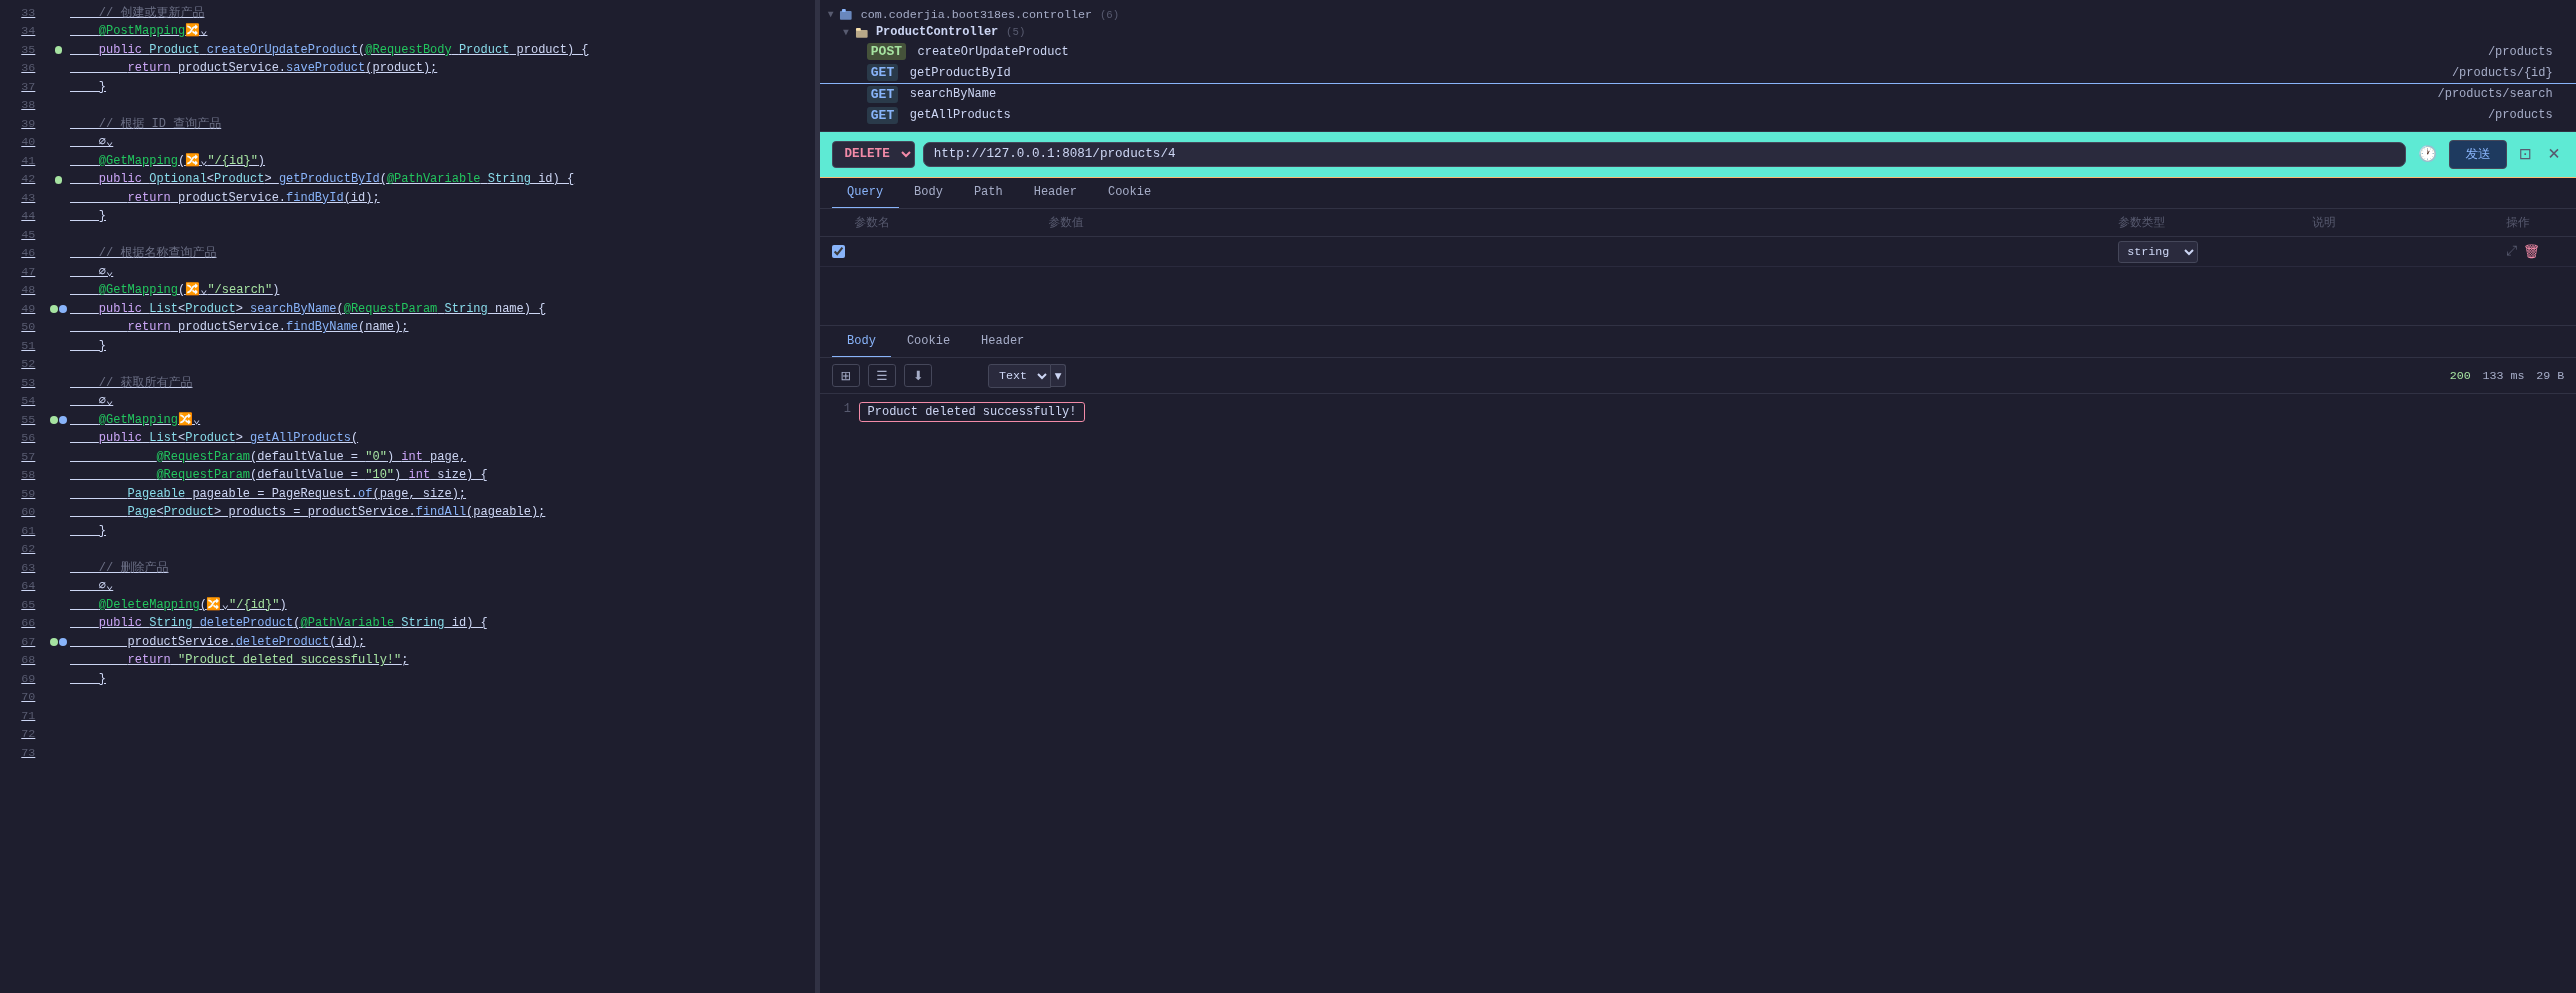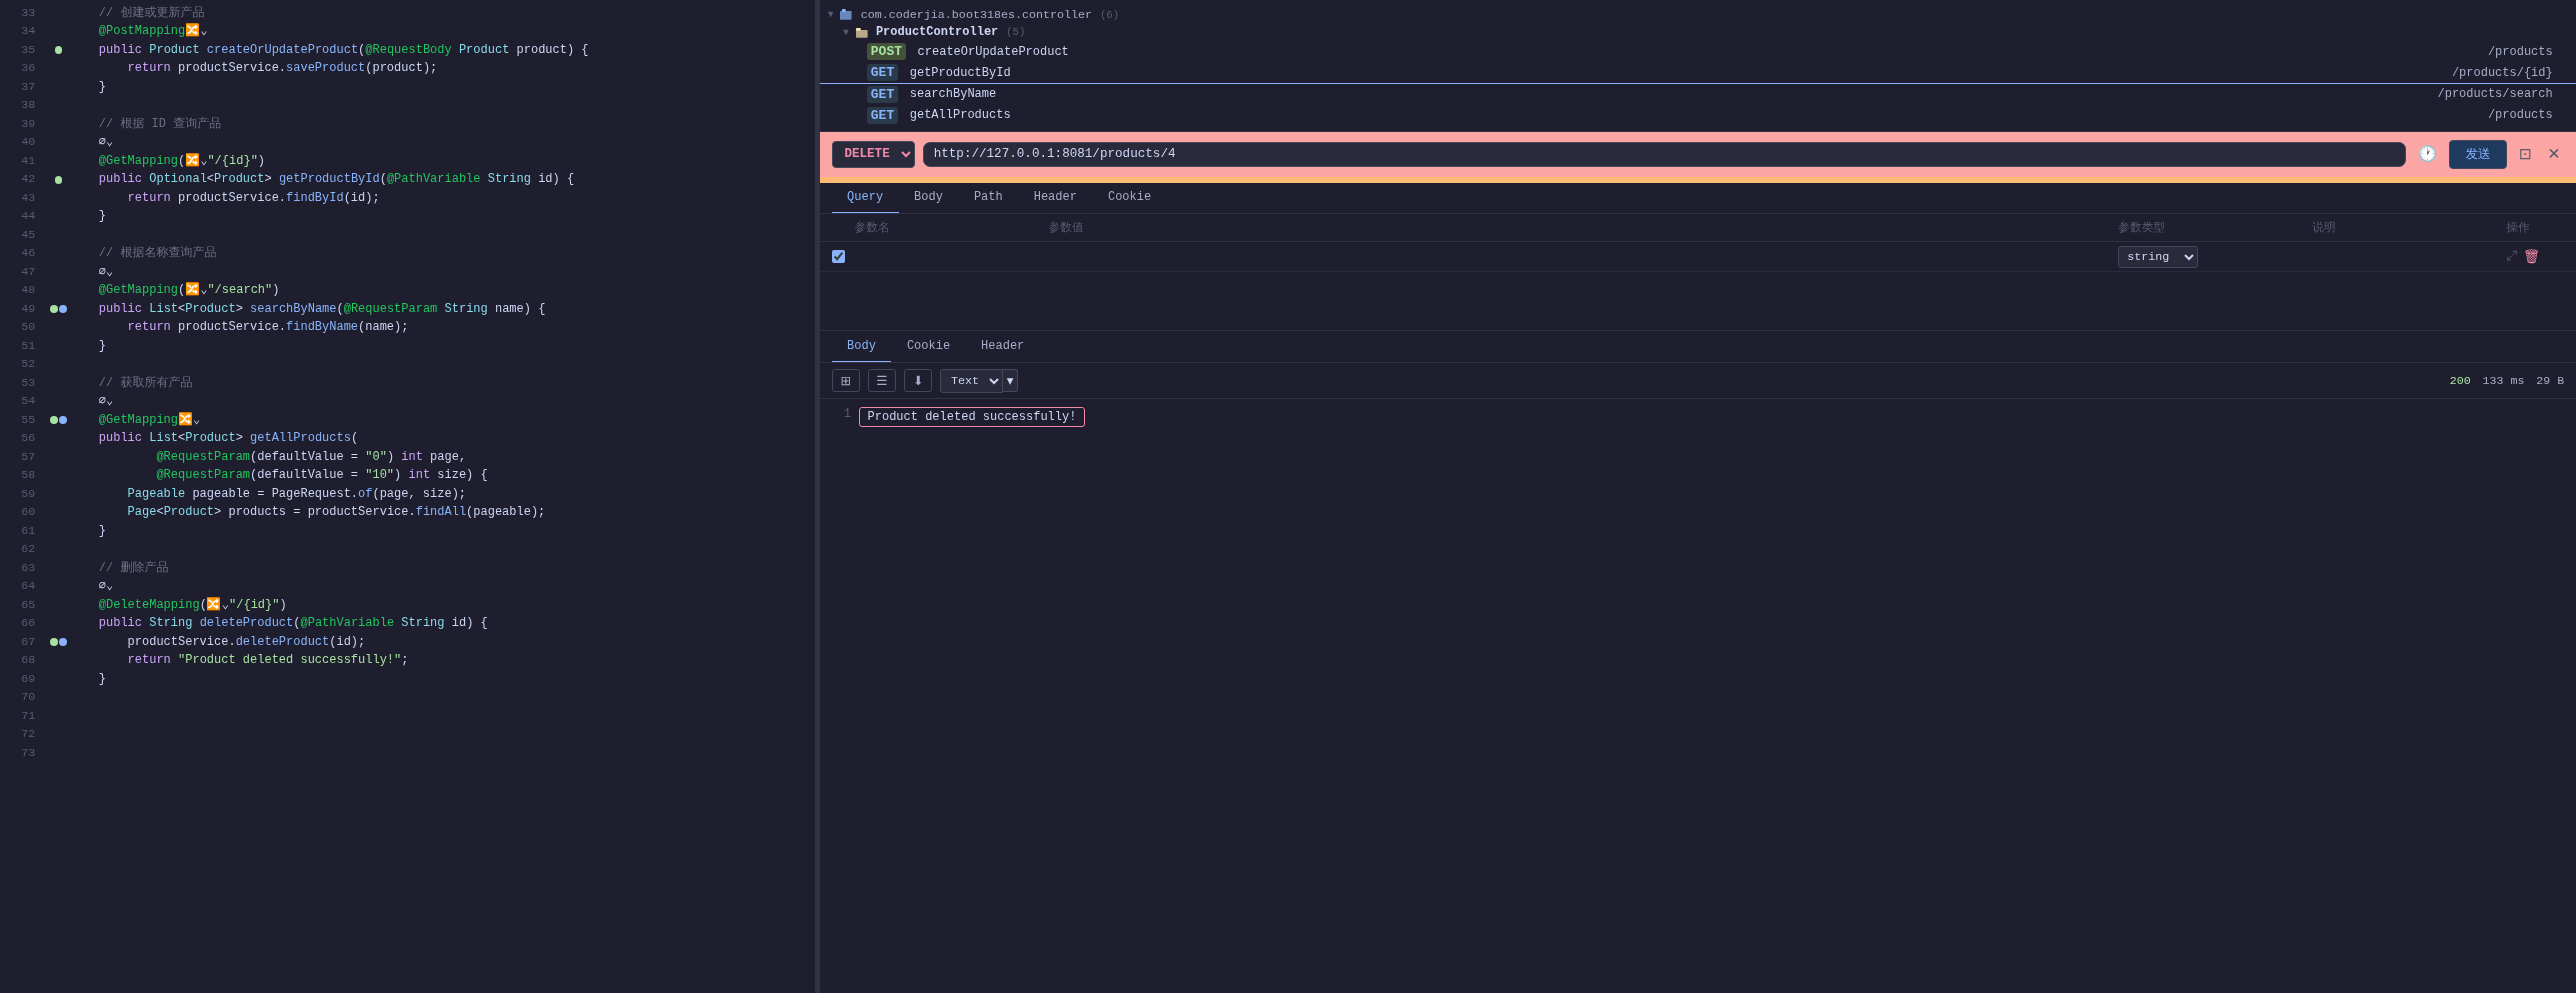--- a/index.html
+++ b/index.html
@@ -22,20 +22,21 @@
       flex-direction: column;
       border-right: 1px solid #313244;
       overflow: hidden;
     }
 
     .code-area {
       display: flex;
       flex: 1;
       overflow-y: auto;
       padding-top: 3.9px;
+      text-decoration: underline;
     }
 
     .line-numbers {
       min-width: 47px;
       text-align: right;
       padding-right: 11.7px;
       padding-left: 7.8px;
       color: #585b70;
       font-size: 11.7px;
       line-height: 18.5px;
@@ -124,22 +125,22 @@
     .badge-get { background: #2a3a4a; color: #89b4fa; }
 
     .tree-path { color: #a6adc8; margin-left: 3.9px; }
 
     
     .request-bar {
       display: flex;
       align-items: center;
       padding: 7.8px 11.7px;
       gap: 7.8px;
-      background: #fca5a5;
-      border-bottom: 6px solid #fdba74;
+      background: #5eead4;
+      border-bottom: 1px solid #fdba74;
     }
 
     .method-select {
       background: #2a2a3d;
       color: #f38ba8;
       border: 1px solid #45475a;
       border-radius: 3.9px;
       padding: 4.9px 7.8px;
       font-size: 12.6px;
       font-family: inherit;
@@ -297,20 +298,21 @@
     }
 
     .format-select {
       background: #2a2a3d;
       border: 1px solid #45475a;
       color: #cdd6f4;
       font-family: inherit;
       font-size: 11.7px;
       padding: 2.9px 5.8px;
       border-radius: 2.9px 0 0 2.9px;
+      margin-left: 48px;
     }
 
     .format-arrow {
       background: #2a2a3d;
       border: 1px solid #45475a;
       border-left: none;
       color: #cdd6f4;
       padding: 2.9px 3.9px;
       cursor: pointer;
       border-radius: 0 2.9px 2.9px 0;

